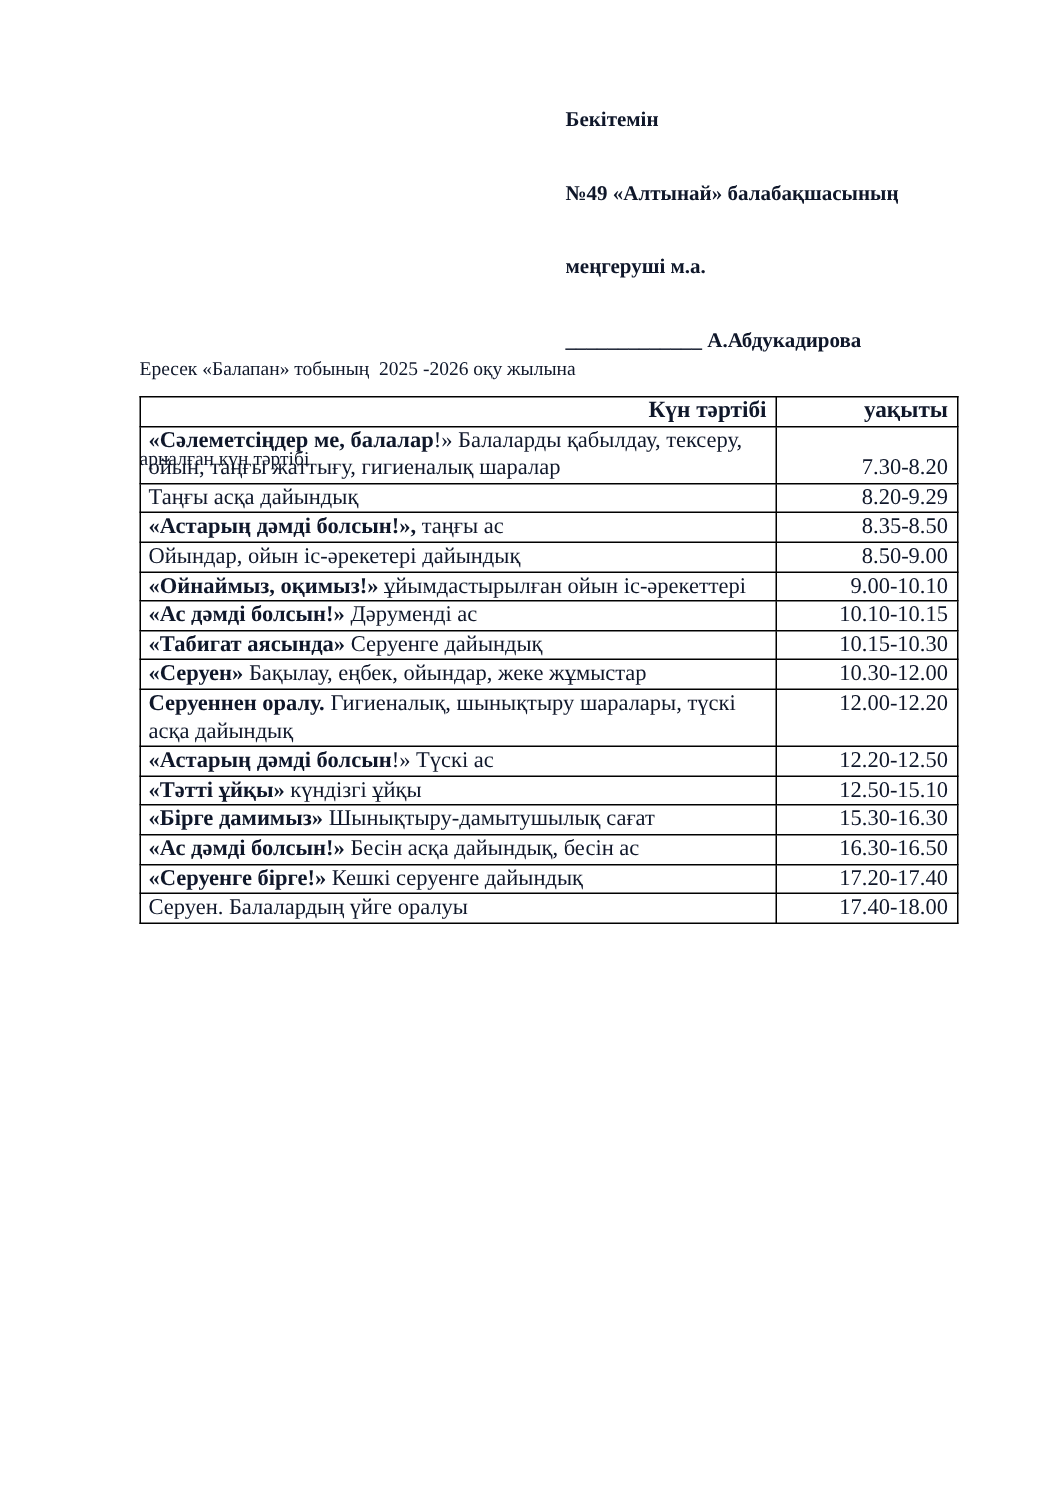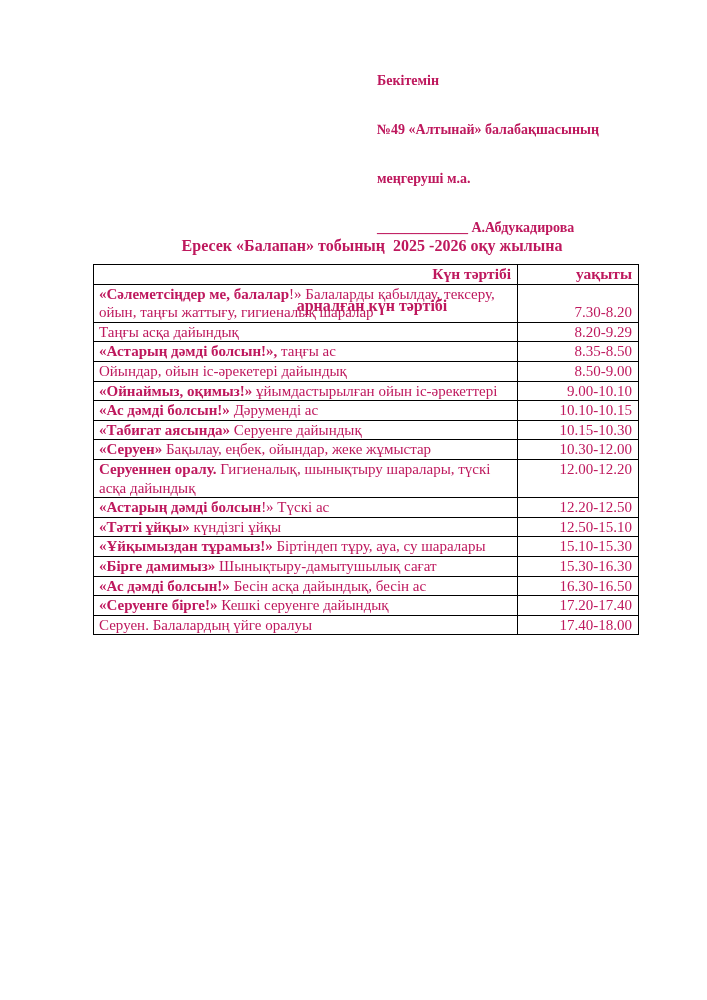--- a/index.html
+++ b/index.html
@@ -1,41 +1,40 @@
 <!DOCTYPE html>
 <html lang="kk"><head>
 <meta charset="utf-8">
 <style>
   html, body { margin: 0; padding: 0; background: #ffffff; }
   .page {
     position: relative;
     width: 707px;
     height: 1000px;
     background: #ffffff;
-    color: #be185d;
+    color: #0f172a;
     font-family: "Liberation Serif", "DejaVu Serif", serif;
     overflow: hidden;
   }
   .approval-block {
     position: absolute;
     left: 377px;
     top: 40px;
     font-weight: bold;
     font-size: 14px;
     line-height: 16.4px;
     white-space: pre-wrap;
   }
   .doc-title {
     position: absolute;
     left: 93px;
     top: 196px;
     width: 558px;
-    text-align: center;
-    font-weight: bold;
-    font-size: 16px;
+    font-weight: normal;
+    font-size: 13px;
     line-height: 20px;
     white-space: pre-wrap;
   }
   table.schedule {
     position: absolute;
     left: 93px;
     top: 264px;
     width: 545px;
     border-collapse: collapse;
     table-layout: fixed;
@@ -123,24 +122,20 @@
         </tr>
         <tr>
           <td><b>«Астарың дәмді болсын</b><span>!» Түскі ас</span></td>
           <td class="time-cell">12.20-12.50</td>
         </tr>
         <tr>
           <td><b>«Тәтті ұйқы»</b><span> күндізгі ұйқы</span></td>
           <td class="time-cell">12.50-15.10</td>
         </tr>
         <tr>
-          <td><b>«Ұйқымыздан тұрамыз!»</b><span> Біртіндеп тұру, ауа, су шаралары</span></td>
-          <td class="time-cell">15.10-15.30</td>
-        </tr>
-        <tr>
           <td><b>«Бірге дамимыз»</b><span> Шынықтыру-дамытушылық сағат</span></td>
           <td class="time-cell">15.30-16.30</td>
         </tr>
         <tr>
           <td><b>«Ас дәмді болсын!»</b><span>  Бесін асқа дайындық, бесін ас</span></td>
           <td class="time-cell">16.30-16.50</td>
         </tr>
         <tr>
           <td><b>«Серуенге бірге!»</b><span> Кешкі серуенге дайындық</span></td>
           <td class="time-cell">17.20-17.40</td>

